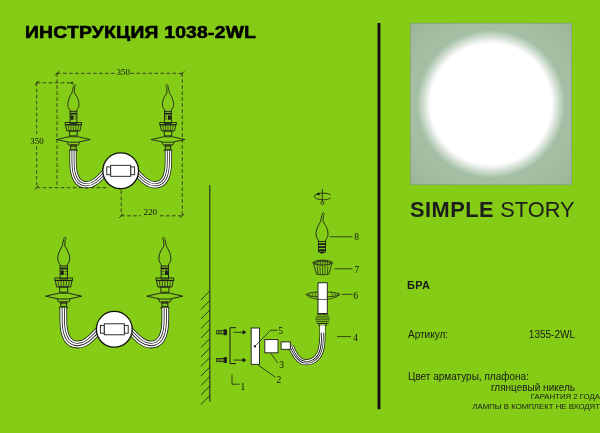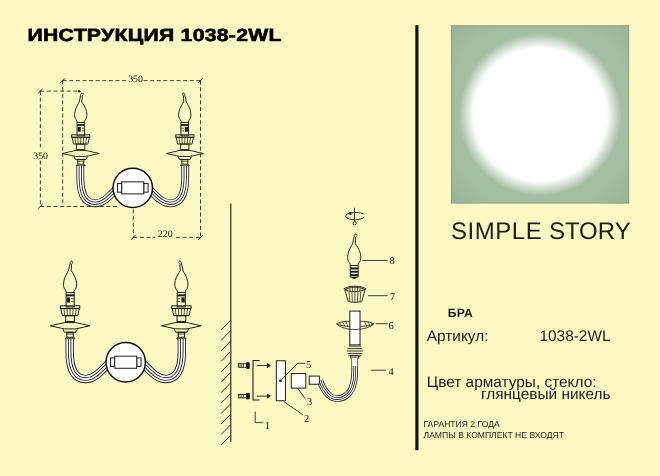--- a/index.html
+++ b/index.html
@@ -1,33 +1,33 @@
 <!DOCTYPE html>
 <html><head>
 <meta charset="utf-8">
 <style>
 html,body{margin:0;padding:0;background:#fff;}
-#page{position:relative;width:600px;height:433px;background:#fef9c3;overflow:hidden;
+#page{position:relative;width:600px;height:433px;background:#84cc16;overflow:hidden;
   font-family:"Liberation Sans",sans-serif;}
 #title{position:absolute;left:25px;top:23.6px;font-size:16px;font-weight:bold;
   color:#000;letter-spacing:0.2px;-webkit-text-stroke:0.55px #000;white-space:nowrap;
   transform:scaleX(1.205);transform-origin:0 0;}
 #logo{position:absolute;left:410px;top:23px;width:162px;height:162px;
   background:
     radial-gradient(circle at 50% 50%, #ffffff 0px, #ffffff 60.5px, rgba(255,255,255,0) 74px),
     radial-gradient(circle at 50% 50%, rgba(255,255,255,0) 86px, rgba(122,150,122,0.25) 116px),
     #a4bea4;
   box-shadow: inset 0 0 0 1px rgba(115,145,115,0.5);}
 #brand{position:absolute;left:410px;top:197.3px;width:166px;font-size:21.8px;color:#1d1d1d;
   white-space:nowrap;letter-spacing:0px;}
-#brand b{font-weight:normal;letter-spacing:0.5px;}
+#brand b{font-weight:bold;letter-spacing:0.5px;}
 #bra{position:absolute;left:407px;top:279px;font-size:11px;font-weight:bold;color:#1a1a1a;letter-spacing:0.3px;}
-.spec{position:absolute;left:388px;width:167px;font-size:14px;color:#1a1a1a;line-height:10.6px;}
+.spec{position:absolute;left:408px;width:167px;font-size:10px;color:#1a1a1a;line-height:10.6px;margin-top:30px;}
 .spec .r{float:right;}
-#warr{position:absolute;left:385px;top:381px;width:215px;text-align:left;font-size:7.8px;color:#1a1a1a;line-height:10px;}
+#warr{position:absolute;left:385px;top:392px;width:215px;text-align:right;font-size:7.8px;color:#1a1a1a;line-height:10px;}
 svg{position:absolute;left:0;top:0;}
 </style>
 </head>
 <body>
 <div id="page">
   <div id="title">ИНСТРУКЦИЯ 1038-2WL</div>
 
   <svg width="600" height="433" viewBox="0 0 600 433" fill="none" stroke="none">
     <defs>
       <g id="halfLamp" stroke="#1a1a1a" stroke-width="0.9" fill="none">
@@ -256,20 +256,20 @@
       <text x="240.6" y="389.6">1</text>
     </g>
 
     <line x1="379" y1="23" x2="379" y2="409.3" stroke="#111" stroke-width="2.9"></line>
   </svg>
 
   <div id="logo"></div>
   <div id="brand"><b>SIMPLE</b> STORY</div>
   <div id="bra">БРА</div>
 
-  <div class="spec" style="top:300px;">Артикул:<span class="r">1038-2WL</span></div>
-  <div class="spec" style="top:342.4px;">Цвет арматуры, стекло:</div>
+  <div class="spec" style="top:300px;">Артикул:<span class="r">1355-2WL</span></div>
+  <div class="spec" style="top:342.4px;">Цвет арматуры, плафона:</div>
   <div class="spec" style="top:353px;">
       <span class="r">глянцевый никель</span>
     </div>
 
   <div id="warr">ГАРАНТИЯ 2 ГОДА<br>ЛАМПЫ В КОМПЛЕКТ НЕ ВХОДЯТ</div>
 </div>
 
 </body></html>

